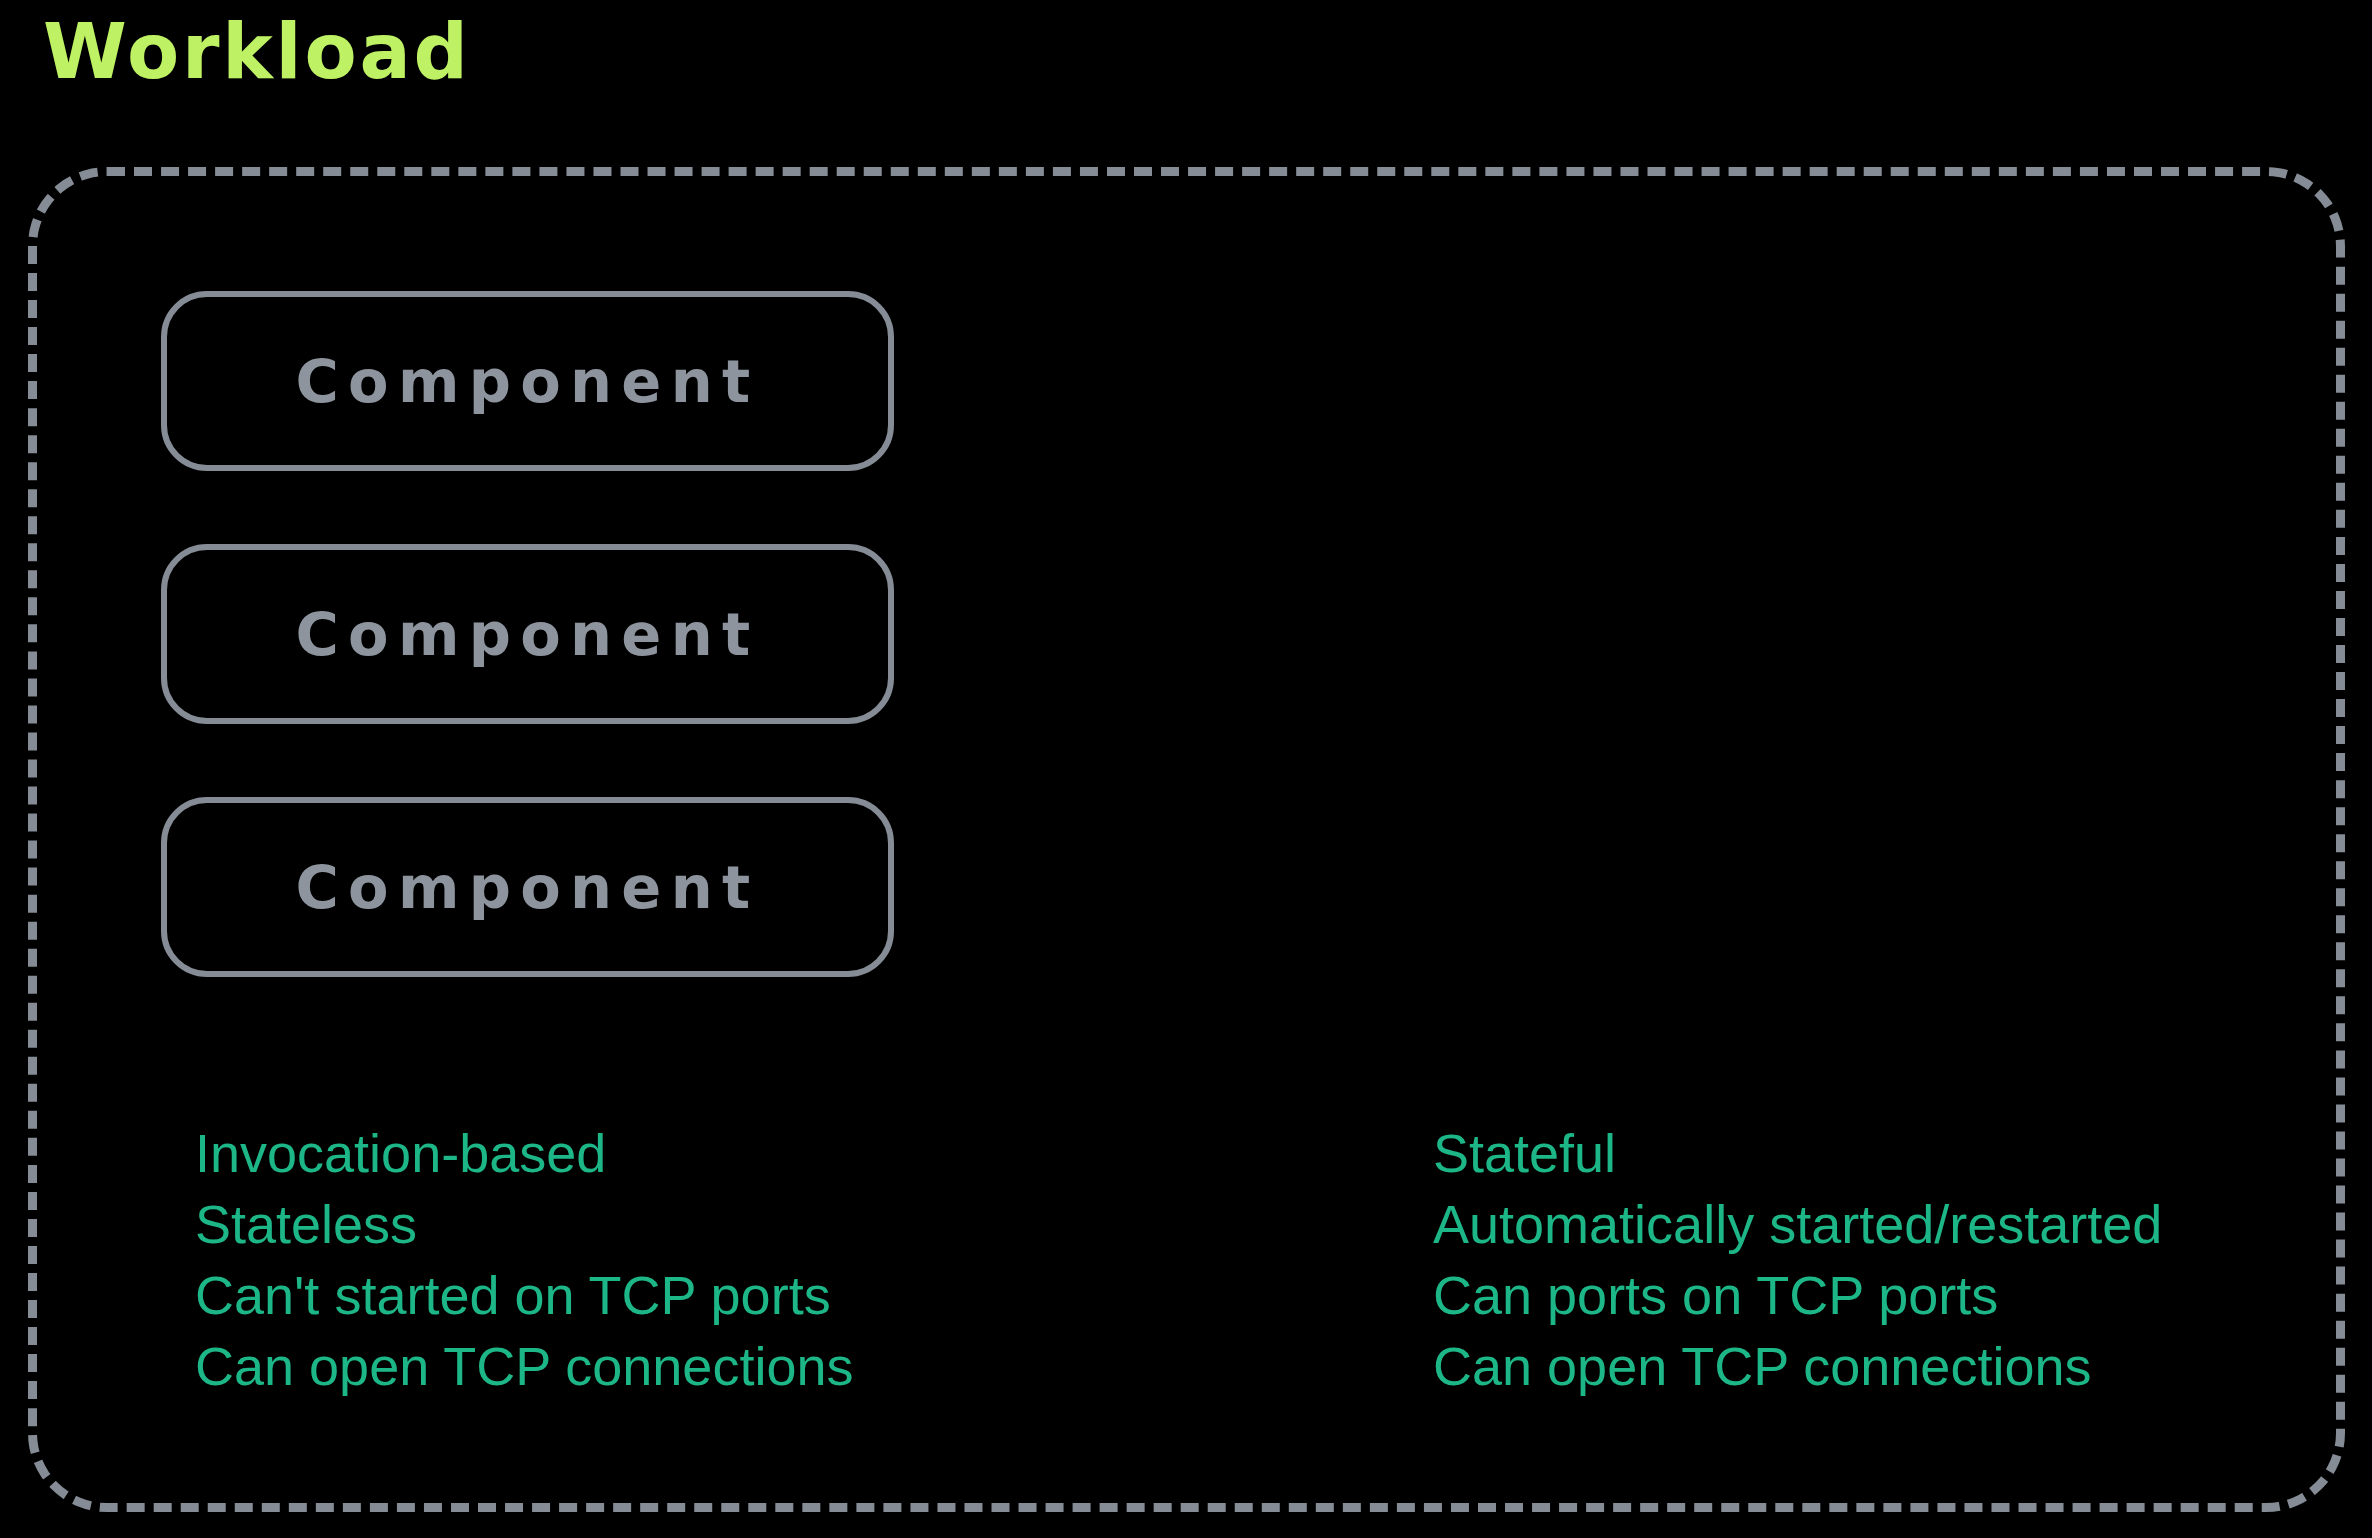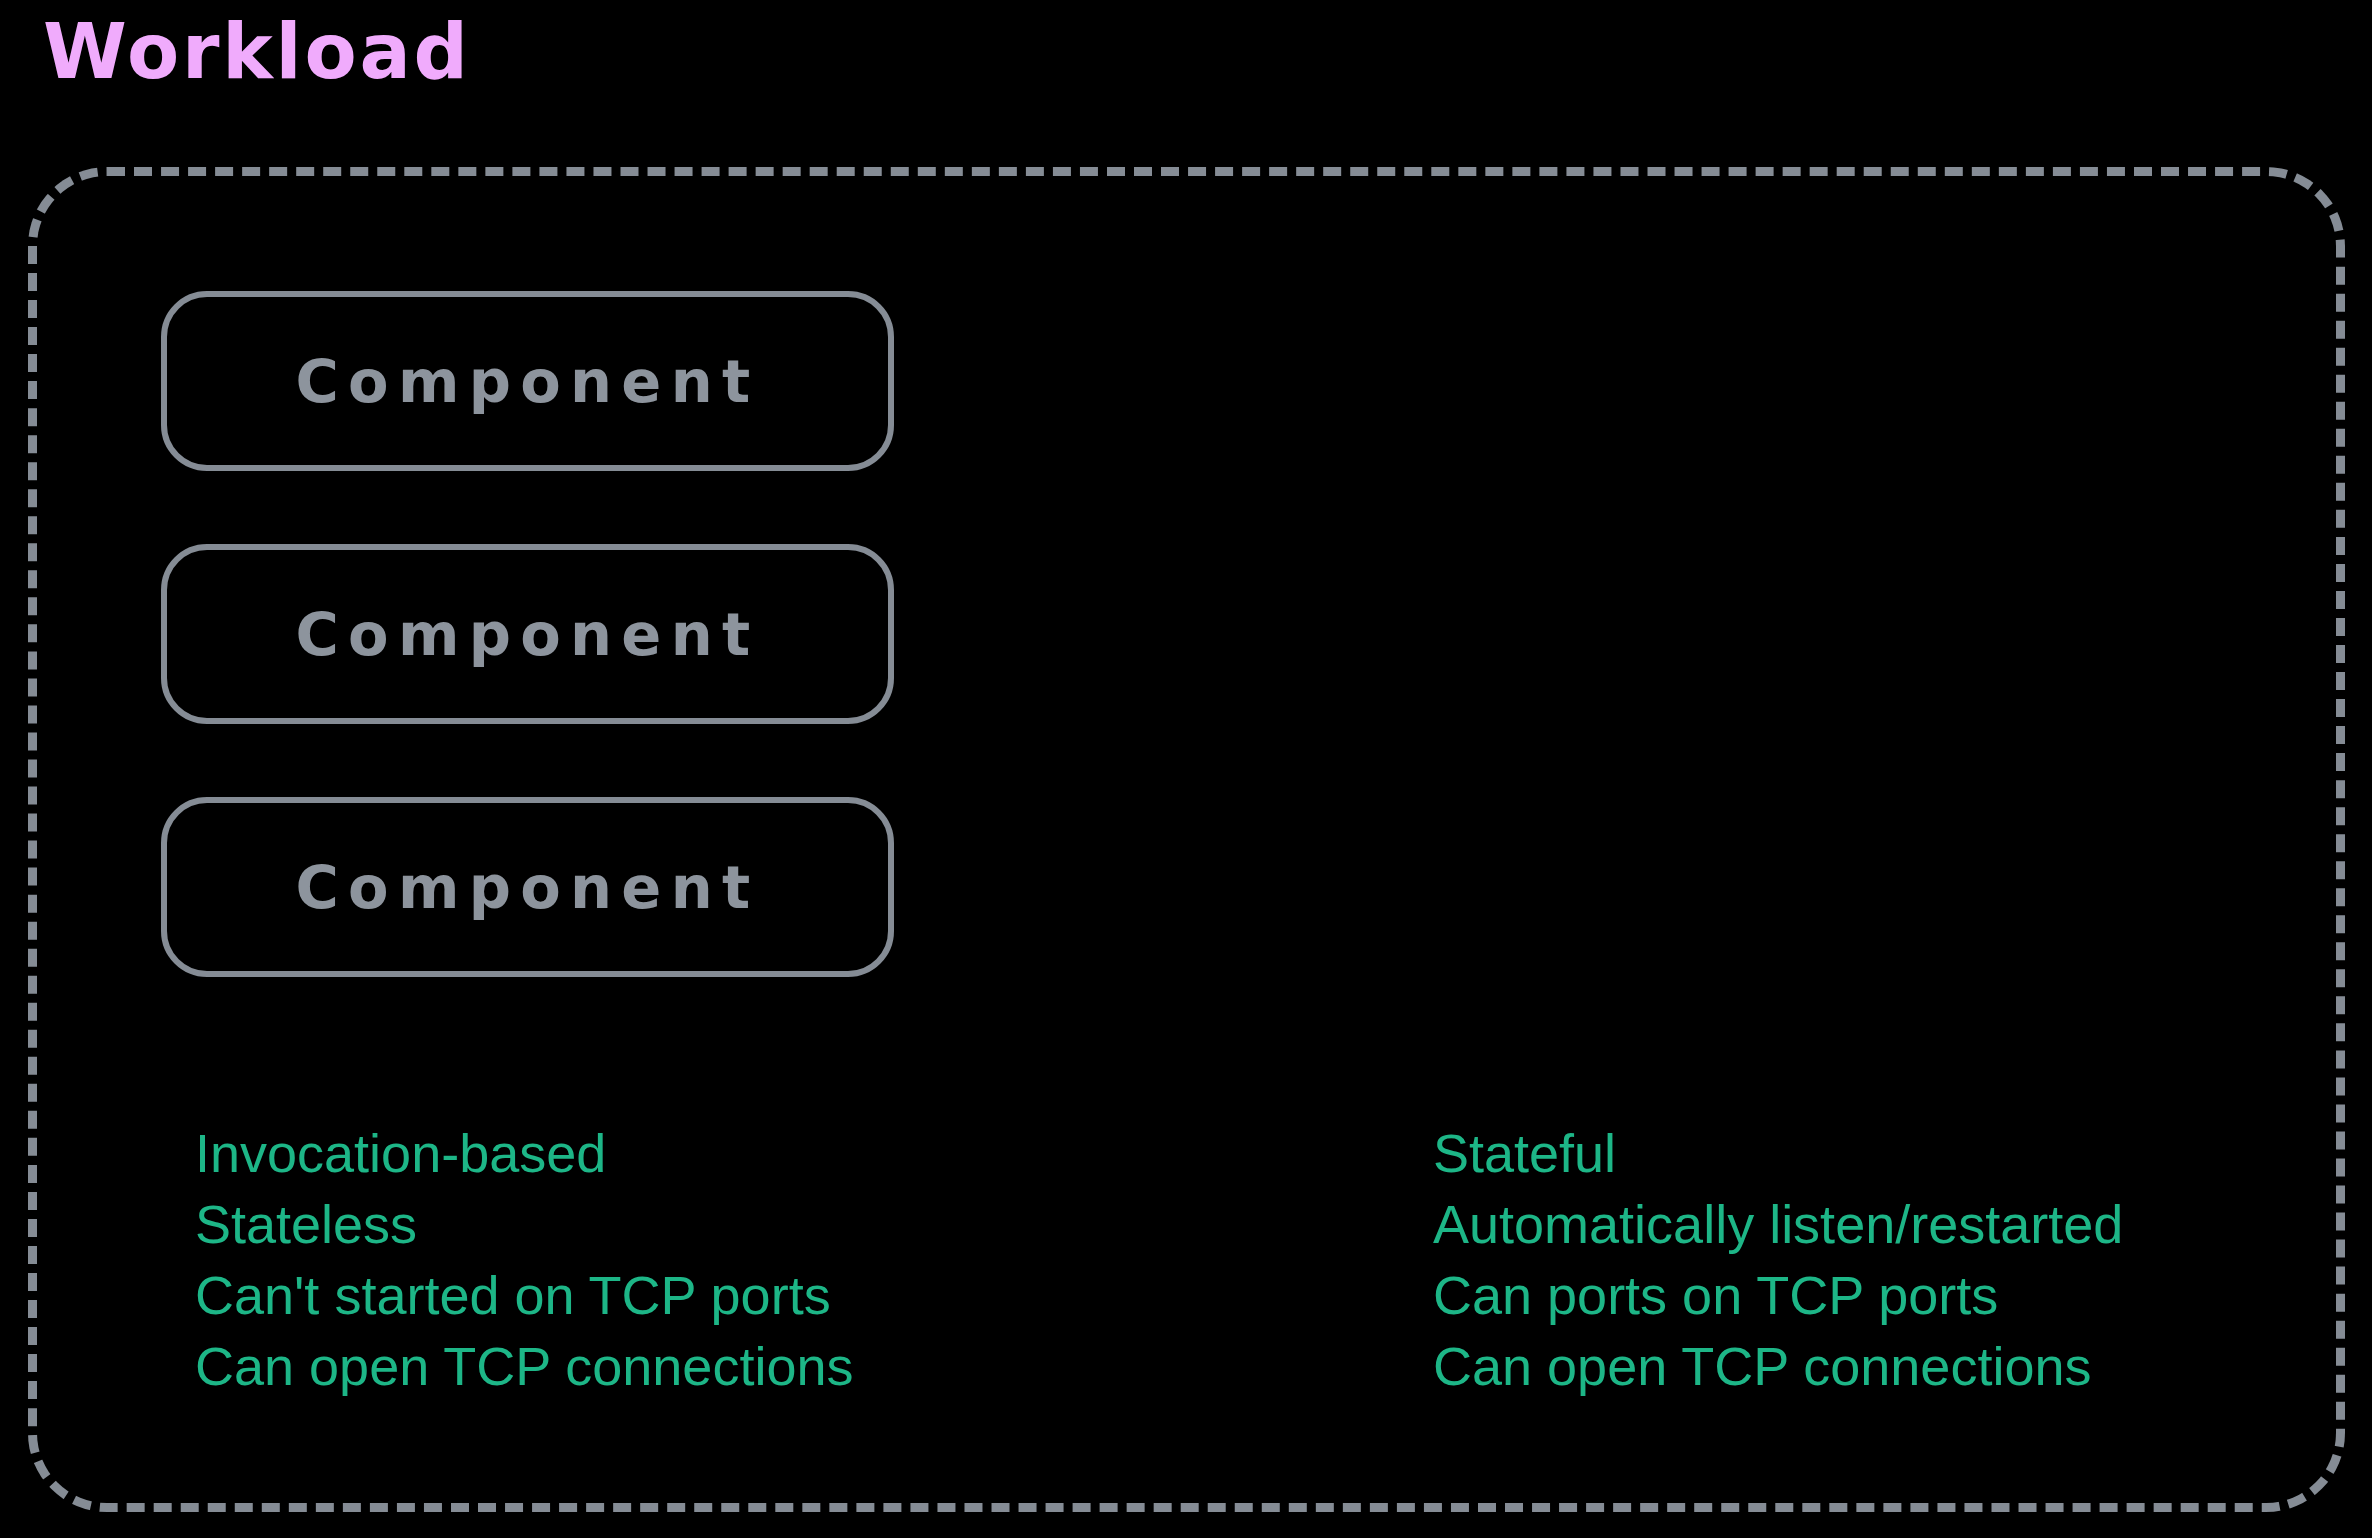--- a/index.html
+++ b/index.html
@@ -15,21 +15,21 @@
     overflow: hidden;
     font-family: "DejaVu Sans", sans-serif;
   }
   .diagram-title {
     position: absolute;
     left: 43px;
     top: 7.4px;
     font-size: 76px;
     font-weight: bold;
     letter-spacing: 2.8px;
-    color: #f0abfc;
+    color: #bef264;
     font-family: "DejaVu Sans", sans-serif;
   }
   .workload-box {
     position: absolute;
     left: 28px;
     top: 167px;
     width: 2317px;
     height: 1345px;
     box-sizing: border-box;
     border: 9.3px dashed #858c95;
@@ -110,20 +110,20 @@
 
     <ul class="feature-list left">
       <li>Invocation-based</li>
       <li>Stateless</li>
       <li>Can't started on TCP ports</li>
       <li>Can open TCP connections</li>
     </ul>
 
     <ul class="feature-list right">
       <li>Stateful</li>
-      <li>Automatically listen/restarted</li>
+      <li>Automatically started/restarted</li>
       <li>Can ports on TCP ports</li>
       <li>Can open TCP connections</li>
     </ul>
 
   </div>
 </div>
 
 
 </body></html>

